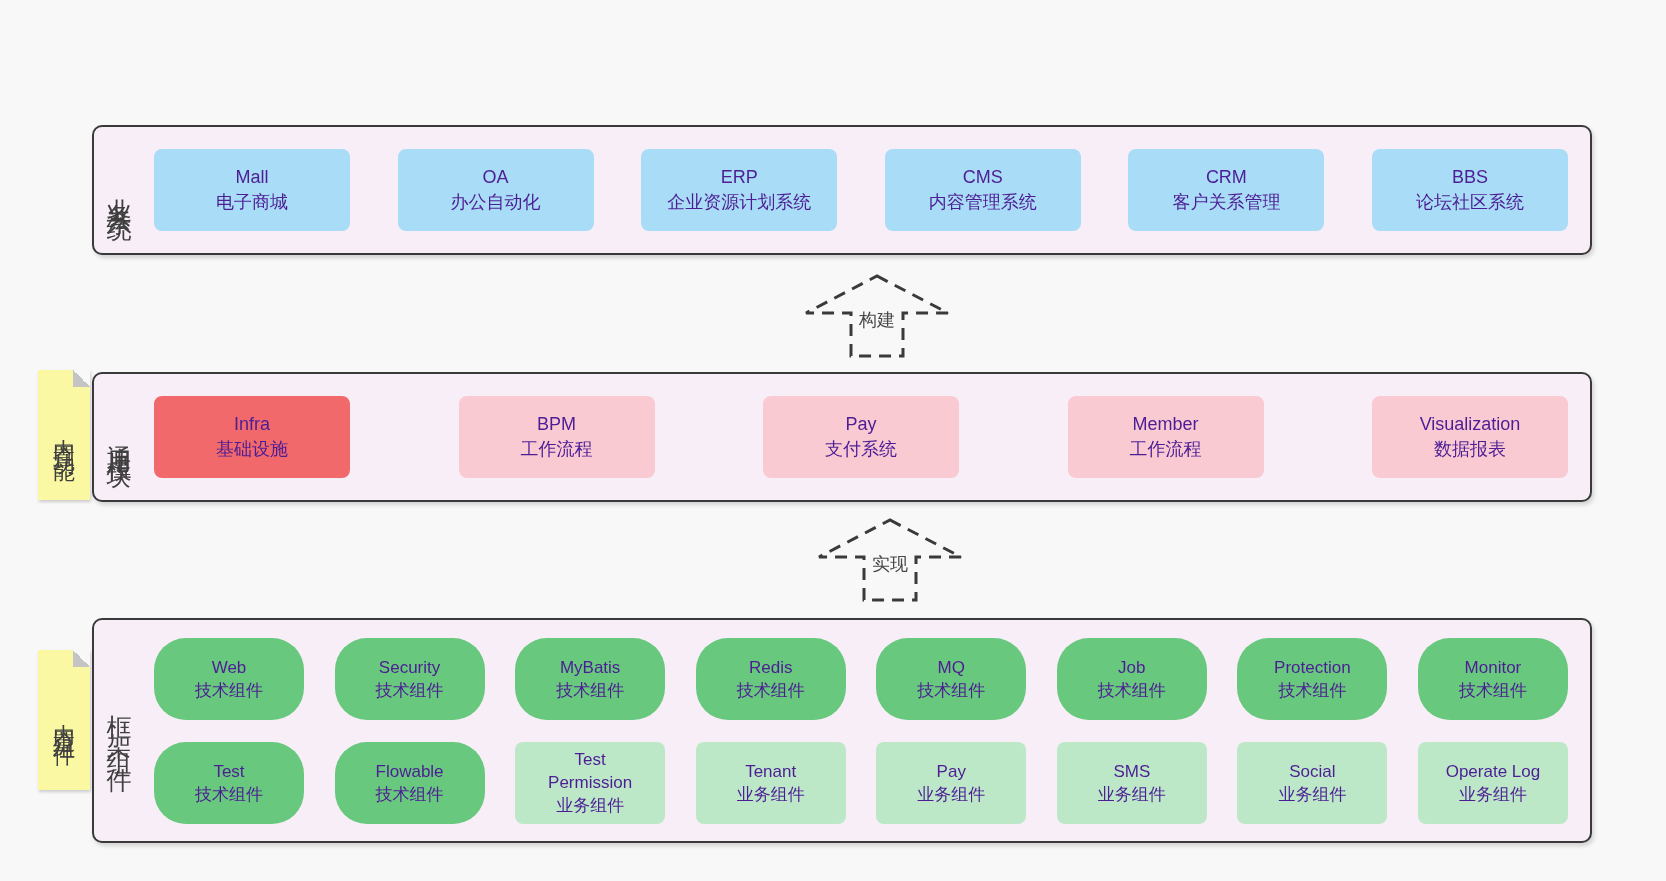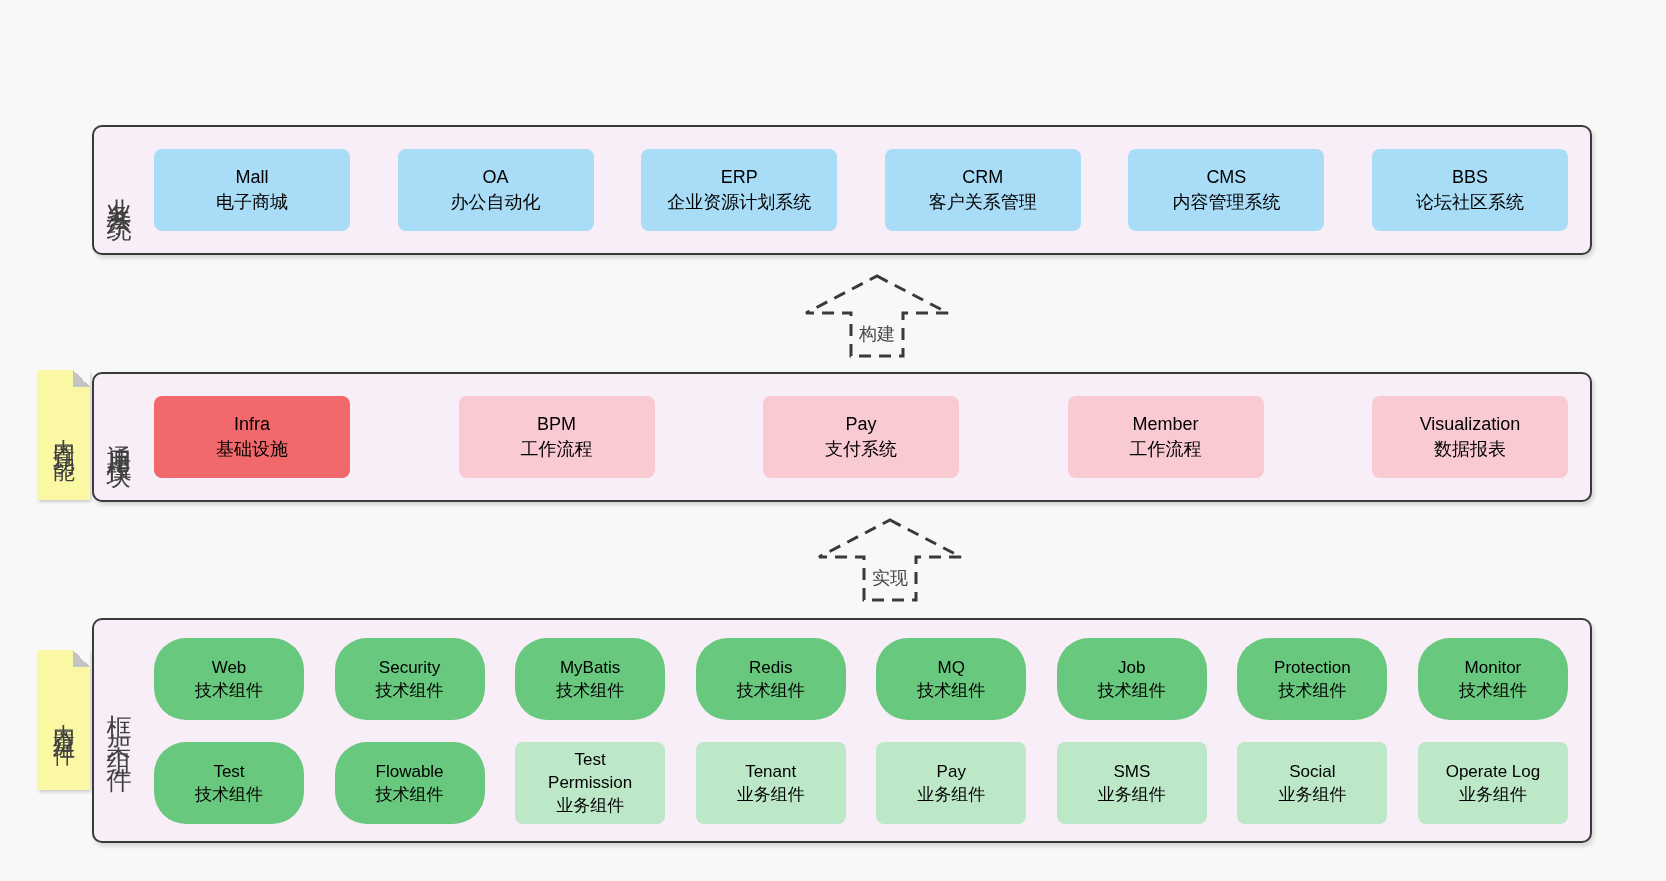--- a/index.html
+++ b/index.html
@@ -50,21 +50,21 @@
     padding: 0 22px 0 8px;
   }
 
   
   .box {
     box-sizing: border-box;
     height: 82px; border-radius: 8px;
     display: flex; flex-direction: column;
     align-items: center; justify-content: center;
     text-align: center;
-    font-size: 17px; line-height: 25px; color: #000000;
+    font-size: 17px; line-height: 25px; color: #4c1d95;
     padding: 2px 6px;
   }
   .box-wide  { width: 196px; font-size: 18px; }
   .box-small { width: 150px; line-height: 23px; }
   .box-name { white-space: pre-line; }
   .blue   { background: var(--blue,   #a9dcf6); }
   .red    { background: var(--red,    #f2696c); }
   .pink   { background: var(--pink,   #facad3); }
   .green  { background: var(--green,  #68c87e); border-radius: 32px; }
   .lgreen { background: var(--lgreen, #bde8c8); }
@@ -72,21 +72,21 @@
   
   .arrow { position: absolute; width: 150px; height: 86px; }
   .arrow-1 { left: 802px; top: 273px; }
   .arrow-2 { left: 815px; top: 517px; }
   .arrow svg { position: absolute; left: 0; top: 0; }
   .arrow path {
     fill: none; stroke: var(--border, #3a3a3a);
     stroke-width: 3; stroke-dasharray: 12 8;
   }
   .arrow-label {
-    position: absolute; left: 50%; top: 48px;
+    position: absolute; left: 50%; top: 34px;
     transform: translateX(-50%);
     background: var(--page-bg, #f8f8f8);
     padding: 1px 4px; font-size: 18px; color: #474747;
     white-space: nowrap;
   }
 
   
   .sticky {
     position: absolute; left: 38px; width: 52px;
     background: var(--sticky, #fbf8a3);
@@ -122,26 +122,26 @@
       </div>
       <div class="box box-wide blue">
         <span class="box-name">OA</span>
         <span class="box-desc">办公自动化</span>
       </div>
       <div class="box box-wide blue">
         <span class="box-name">ERP</span>
         <span class="box-desc">企业资源计划系统</span>
       </div>
       <div class="box box-wide blue">
+        <span class="box-name">CMS</span>
+        <span class="box-desc">内容管理系统</span>
+      </div>
+      <div class="box box-wide blue">
         <span class="box-name">CRM</span>
         <span class="box-desc">客户关系管理</span>
-      </div>
-      <div class="box box-wide blue">
-        <span class="box-name">CMS</span>
-        <span class="box-desc">内容管理系统</span>
       </div>
       <div class="box box-wide blue">
         <span class="box-name">BBS</span>
         <span class="box-desc">论坛社区系统</span>
       </div>
     </div>
   </section>
 
   <div class="arrow arrow-1">
     <svg width="150" height="86" viewBox="0 0 150 86">

